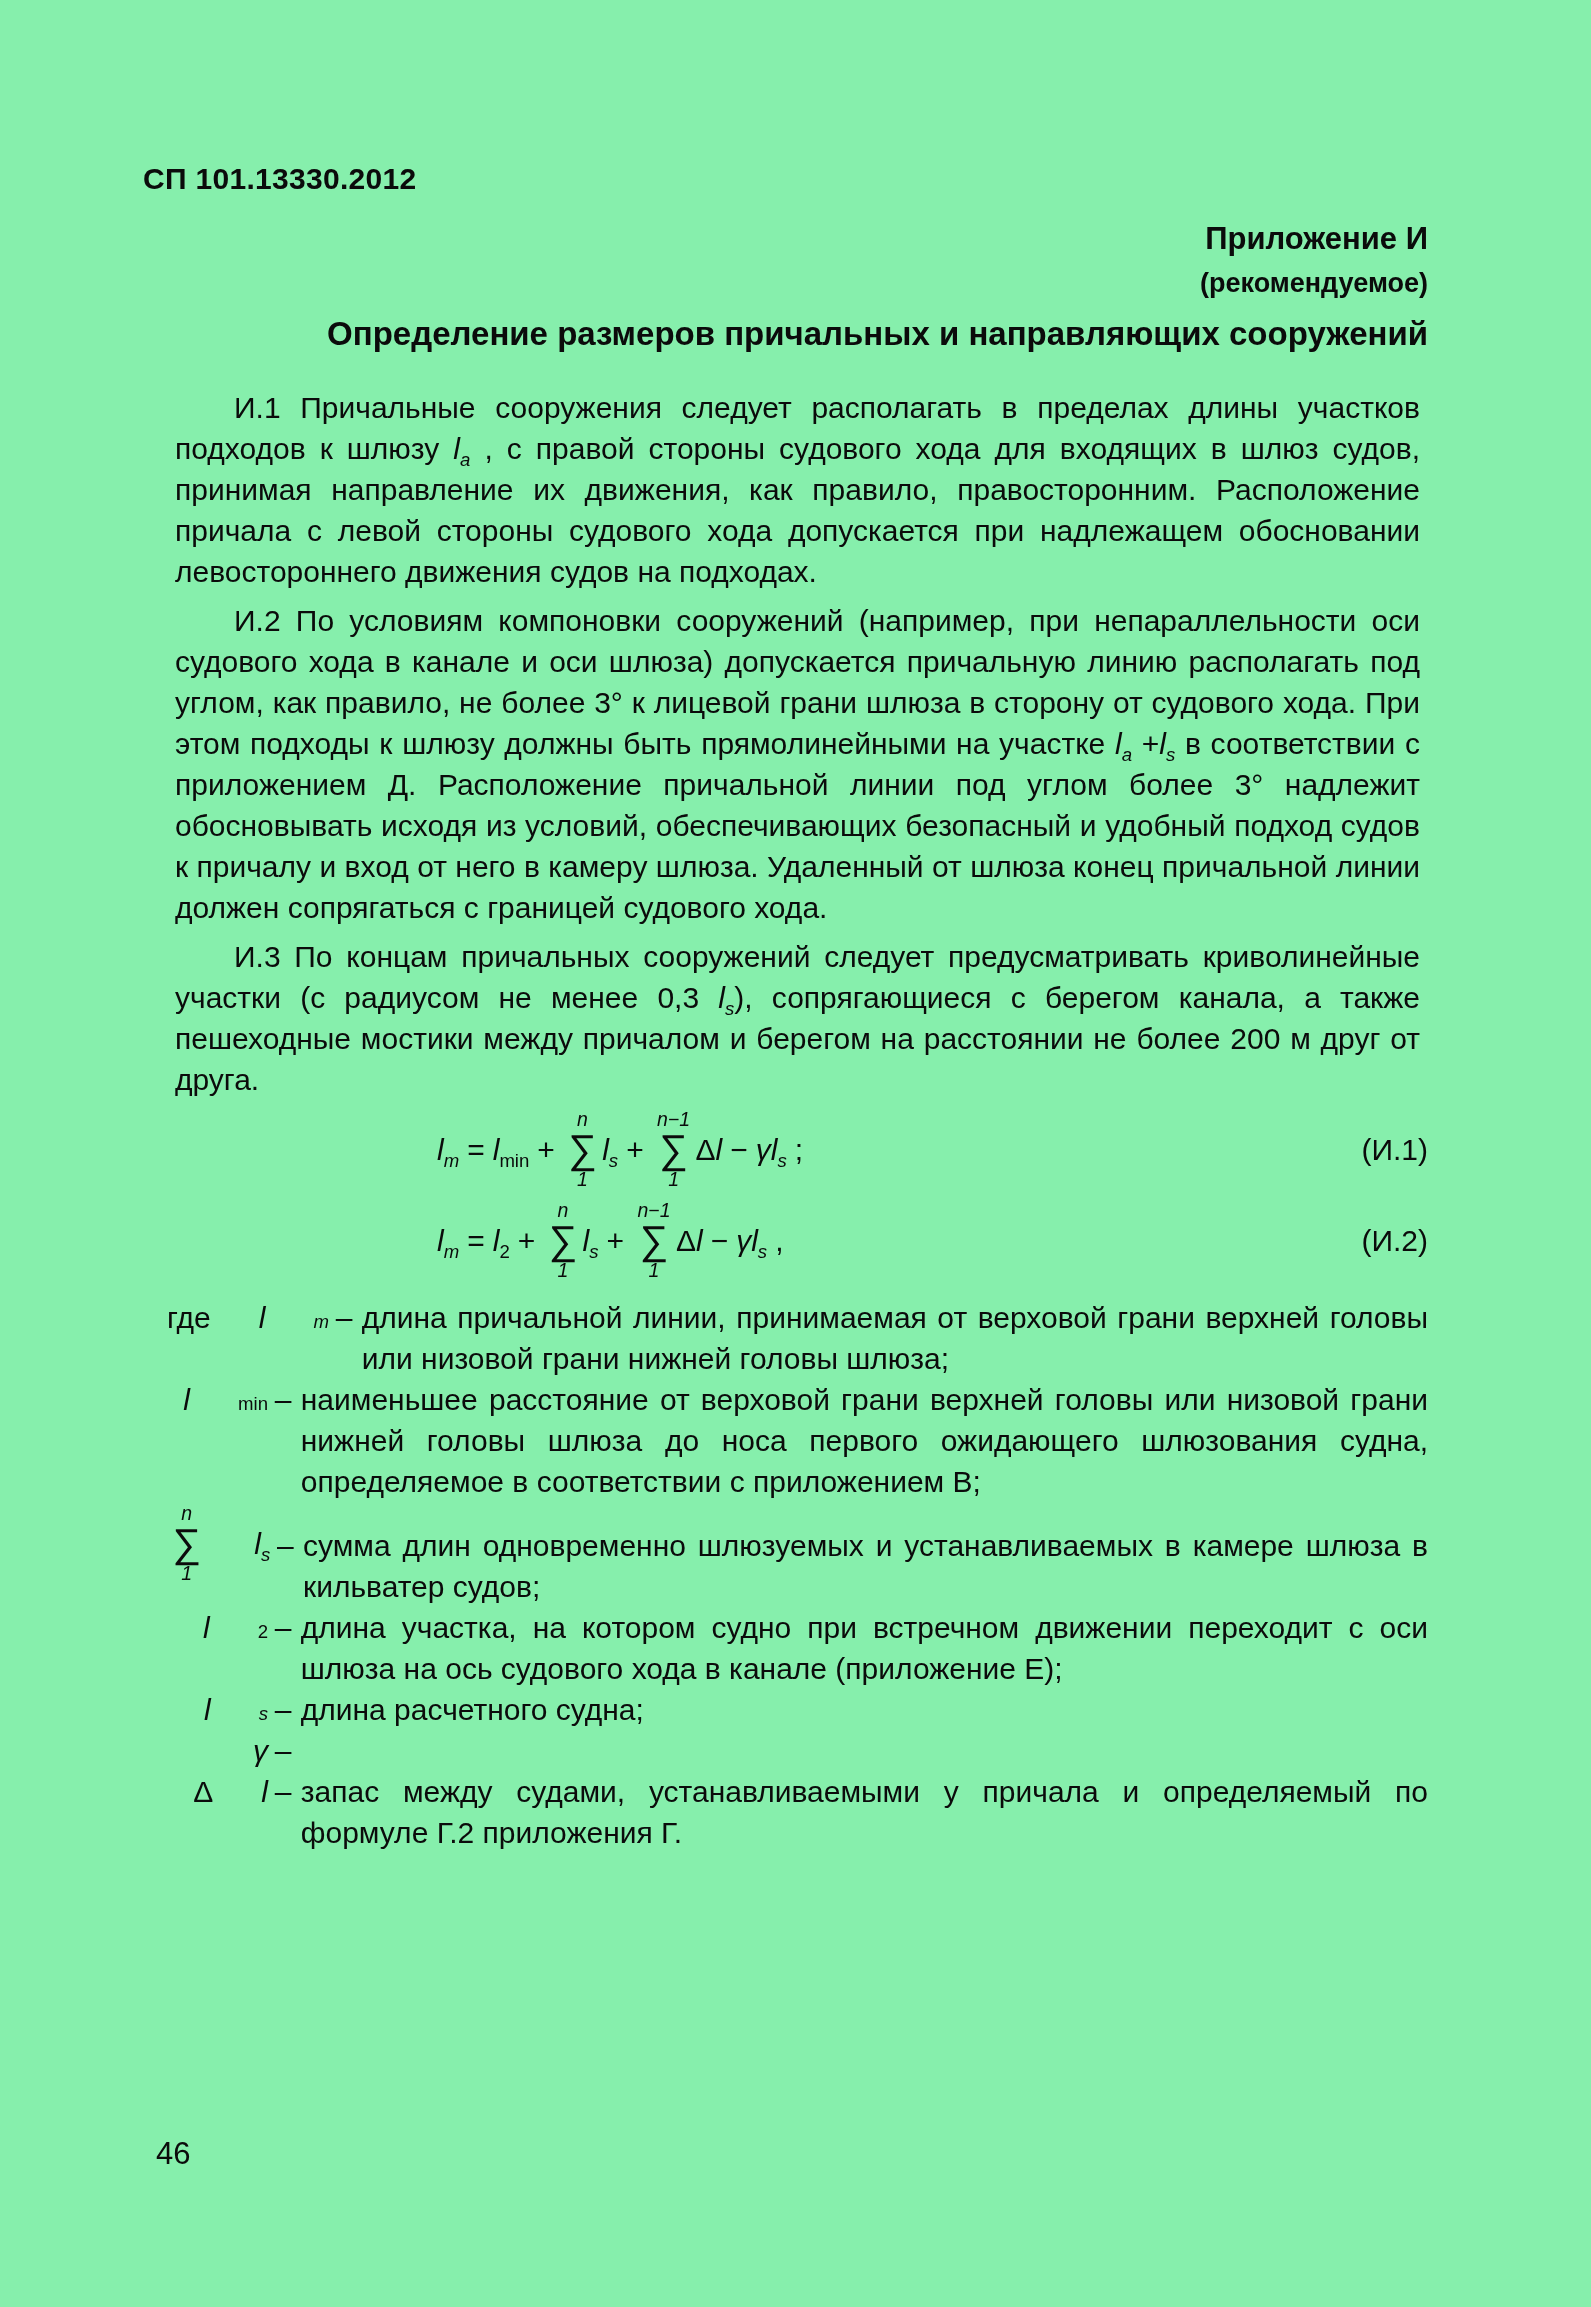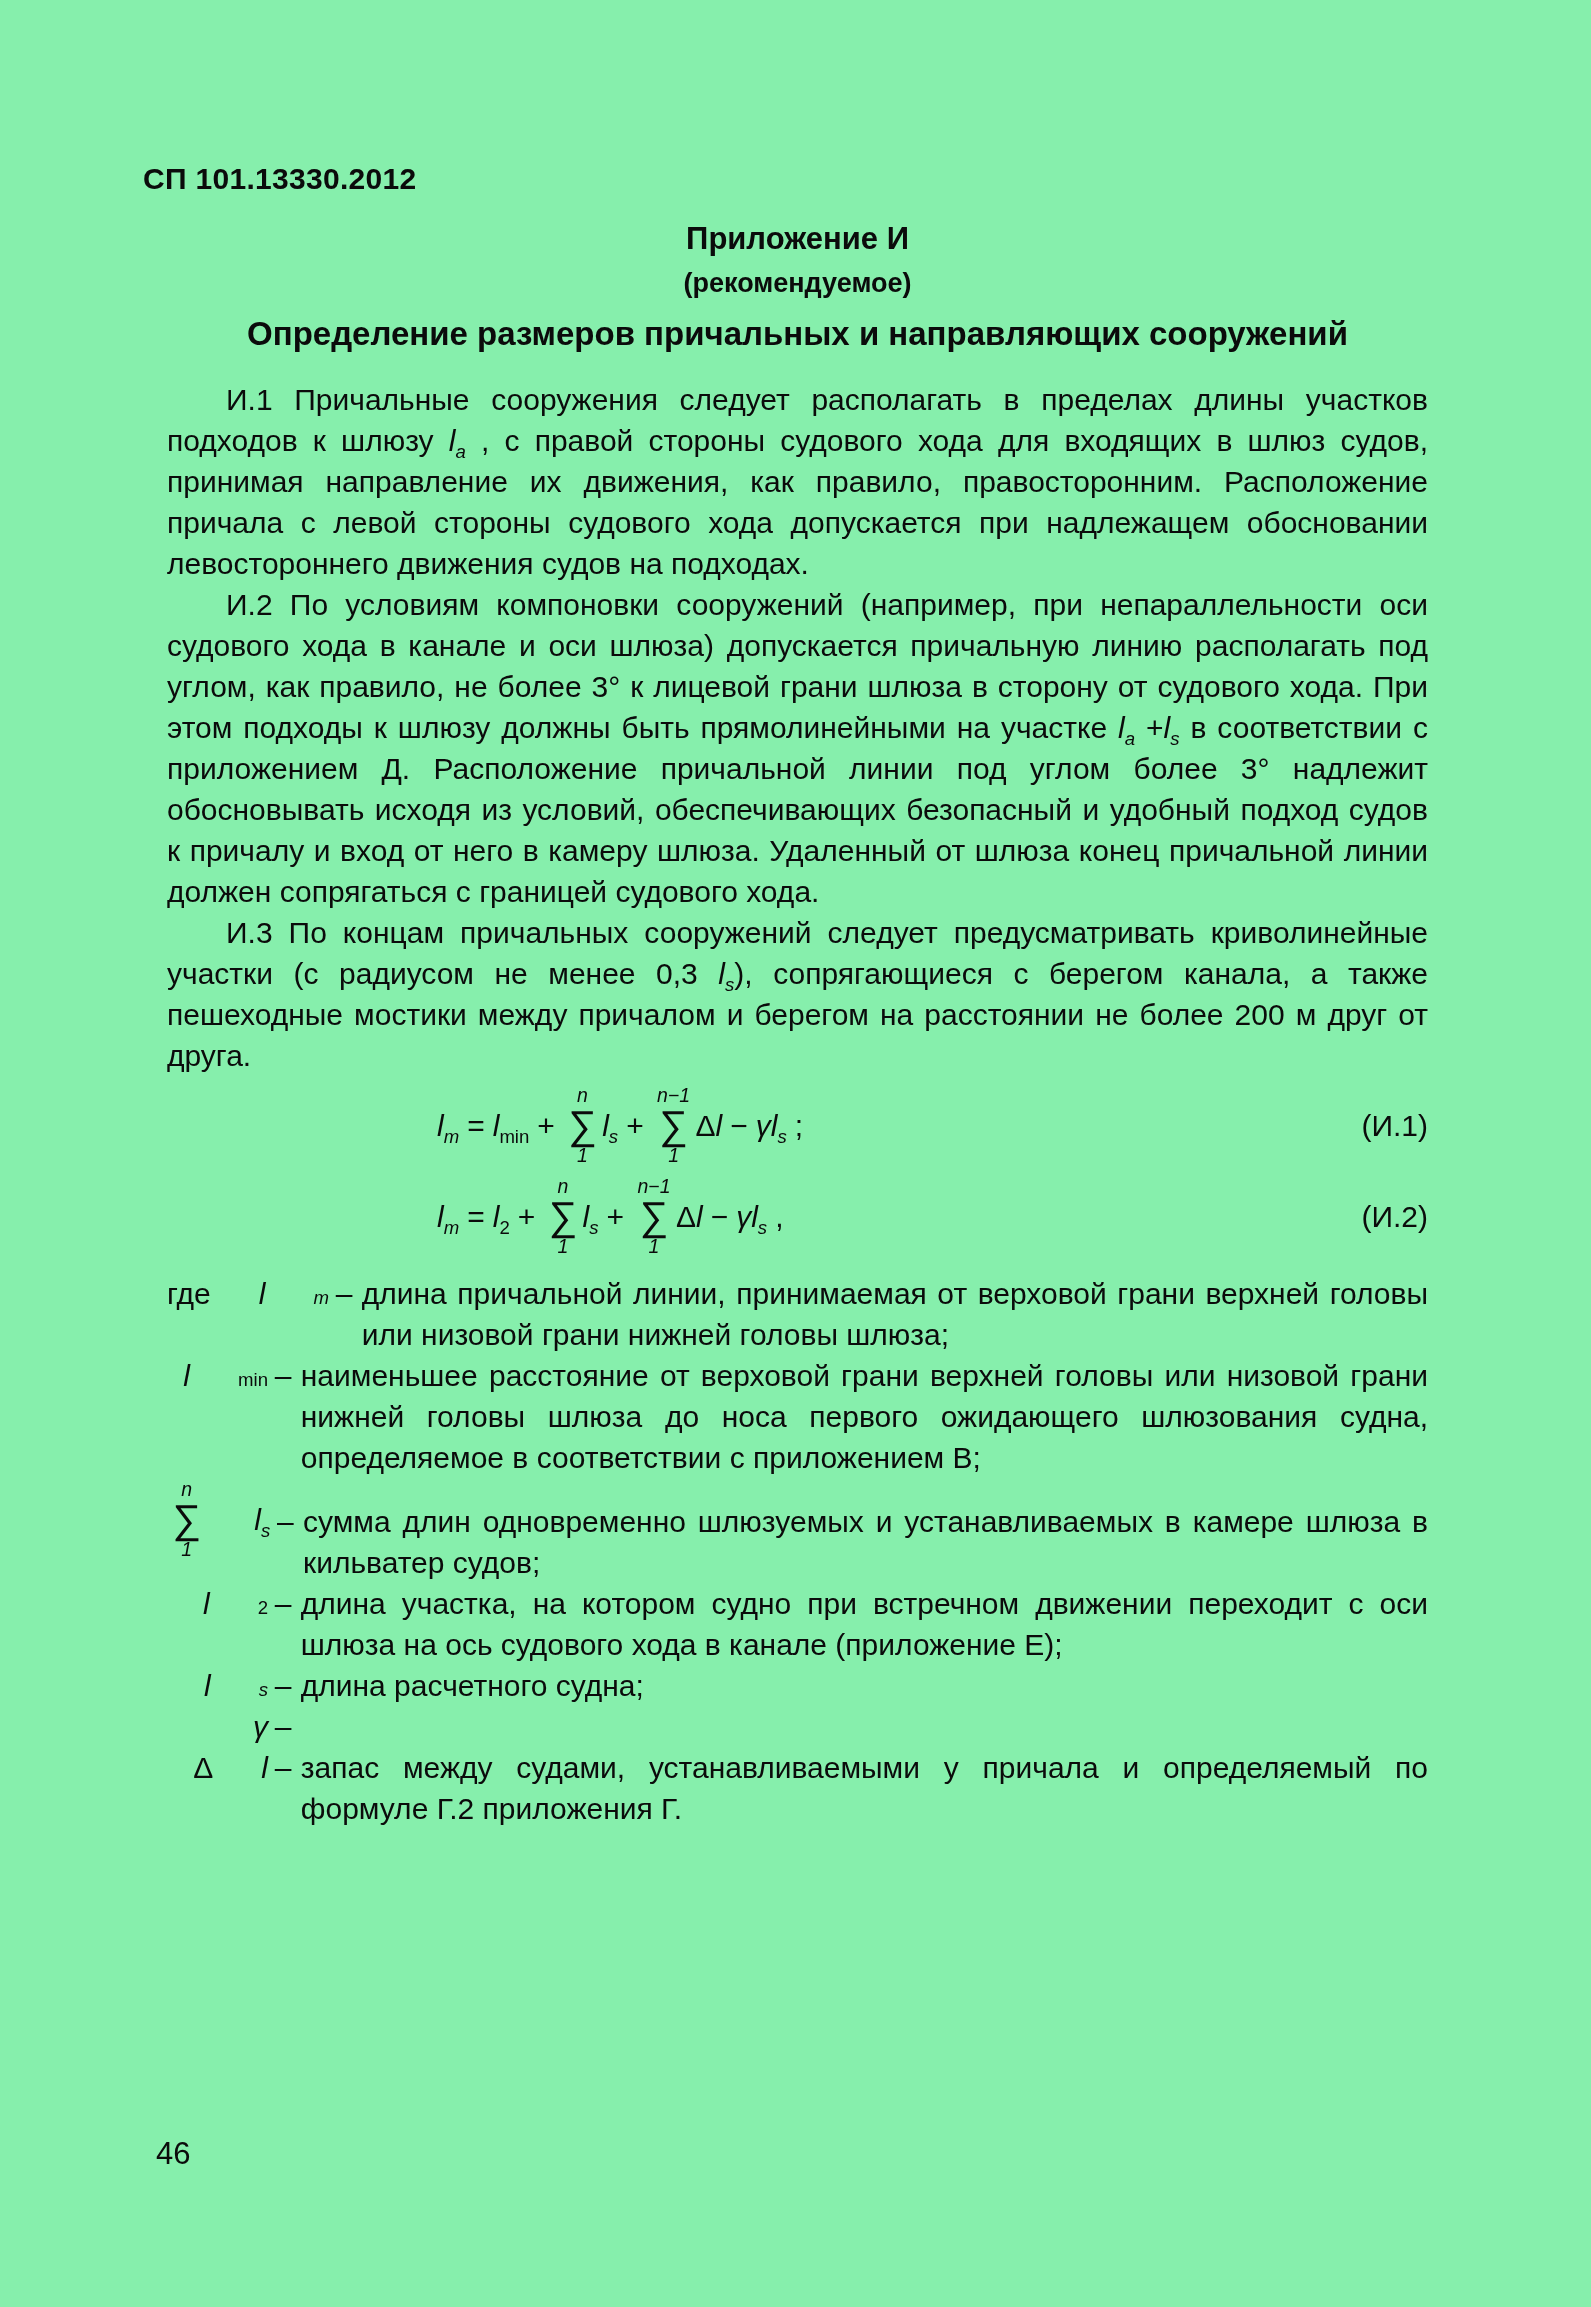--- a/index.html
+++ b/index.html
@@ -17,36 +17,36 @@
     left: 143px;
     top: 162px;
     font-size: 30px;
     font-weight: bold;
     letter-spacing: 0.3px;
   }
   .h-center {
     position: absolute;
     left: 167px;
     width: 1261px;
-    text-align: center;
+    text-align: right;
     font-weight: bold;
   }
   .h-appendix { top: 221px; font-size: 31px; }
   .h-note { top: 268px; font-size: 27px; }
   .h-title { top: 315px; font-size: 33px; }
   .content {
     position: absolute;
     left: 167px;
     top: 379px;
     width: 1261px;
     font-size: 30px;
     line-height: 41px;
     text-align: justify;
   }
-  .content p { margin: 0; text-indent: 59px; }
+  .content p { margin: 8px; text-indent: 59px; }
   .v { font-style: italic; }
   .rm { font-style: normal; }
   sub { font-size: 0.62em; line-height: 0; }
   sub.it { font-style: italic; }
 
   
   .formula-row {
     display: flex;
     align-items: center;
     margin: 8px 0 5.4px 0;

